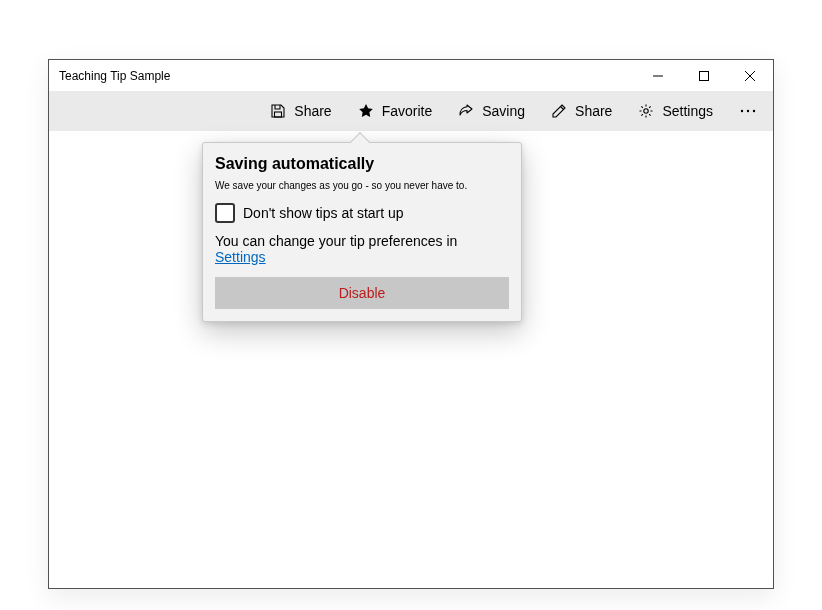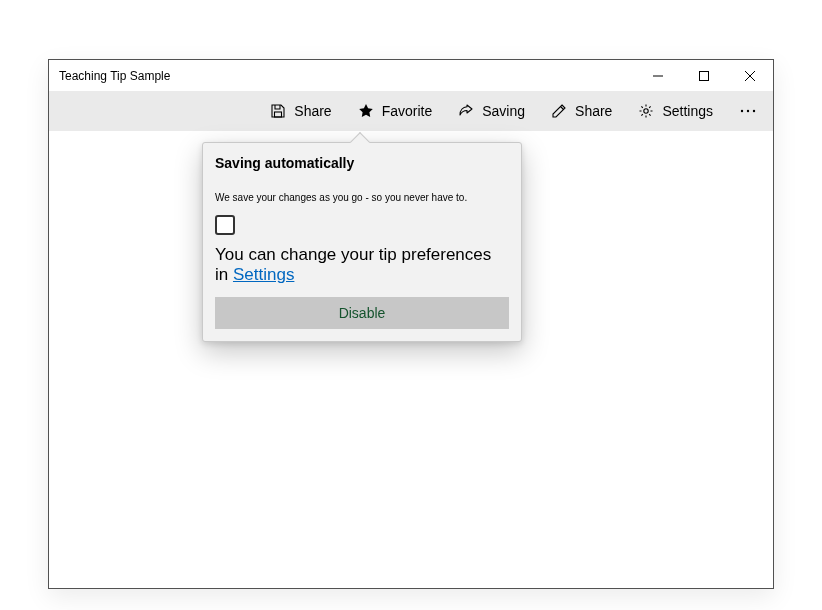--- a/index.html
+++ b/index.html
@@ -104,24 +104,24 @@
       top: -8px;
       left: 150px;
       width: 14px;
       height: 14px;
       background: #f2f2f2;
       border-left: 1px solid #c9c9c9;
       border-top: 1px solid #c9c9c9;
       transform: rotate(45deg);
     }
     .tip-title {
-      font-size: 14px;
+      font-size: 16px;
       font-weight: 600;
       color: #000;
-      margin-bottom: 20px;
+      margin-bottom: 6px;
     }
     .tip-subtitle {
       font-size: 10px;
       color: #000;
       line-height: 1.35;
       margin-bottom: 10px;
     }
     .tip-check-row {
       display: flex;
       align-items: center;
@@ -133,40 +133,40 @@
       height: 20px;
       border: 2px solid #333;
       border-radius: 3px;
       background: #fff;
     }
     .tip-check-label {
       font-size: 14px;
       color: #000;
     }
     .tip-footer-text {
-      font-size: 17px;
+      font-size: 14px;
       color: #000;
       margin-bottom: 12px;
     }
     .tip-link {
       color: #0067c0;
       text-decoration: underline;
       cursor: pointer;
     }
     .tip-buttons {
       display: flex;
       gap: 8px;
     }
     .tip-btn {
       flex: 1;
       height: 32px;
       background: #c7c7c7;
       border: none;
       font-size: 14px;
-      color: #14532d;
+      color: #b91c1c;
       display: flex;
       align-items: center;
       justify-content: center;
       cursor: default;
     }
     svg { display: block; }
   </style>
 </head>
 <body>
 
@@ -256,20 +256,21 @@
     </div>
   </div>
 
   <div class="content">
     <div class="teaching-tip">
       <div class="tip-beak"></div>
       <div class="tip-title">Saving automatically</div>
       <div class="tip-subtitle">We save your changes as you go - so you never have to.</div>
       <div class="tip-check-row">
         <div class="tip-checkbox"></div>
+        <span class="tip-check-label">Don't show tips at start up</span>
       </div>
       <div class="tip-footer-text">
         <span>You can change your tip preferences in </span><span class="tip-link">Settings</span>
       </div>
       <div class="tip-buttons">
         <div class="tip-btn">Disable</div>
       </div>
     </div>
   </div>
 

